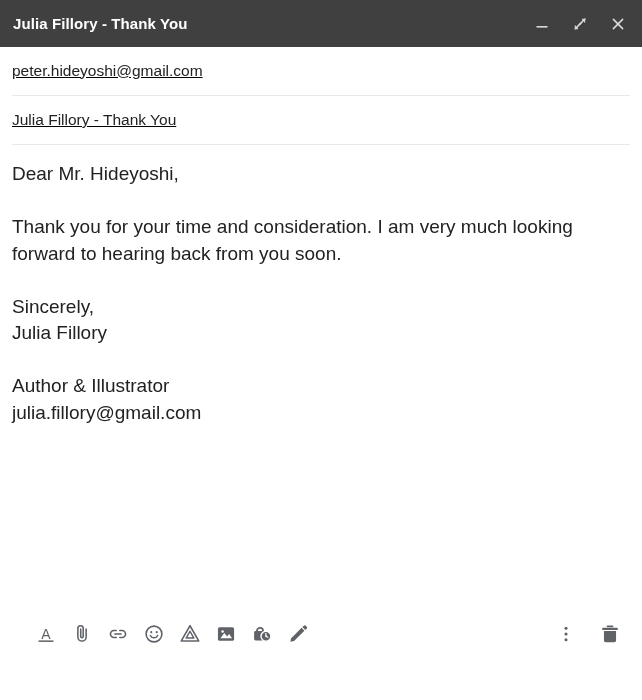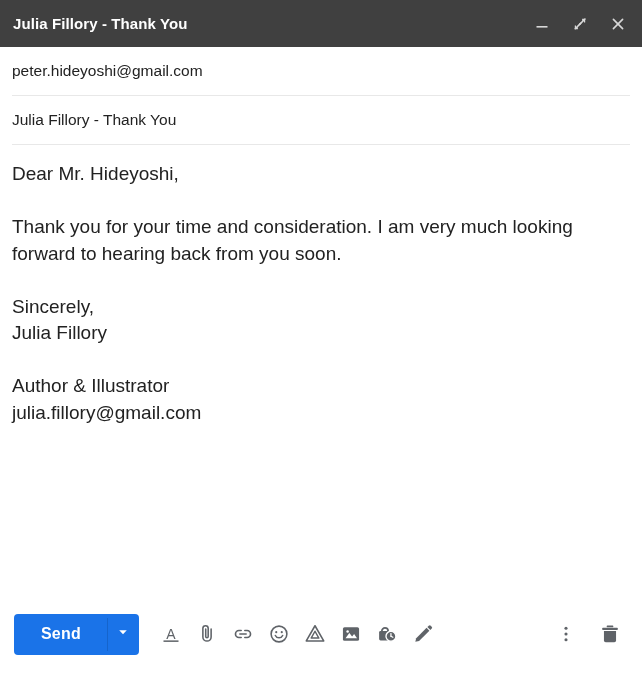--- a/index.html
+++ b/index.html
@@ -54,20 +54,21 @@
     justify-content: center;
     cursor: pointer;
   }
   .win-btn svg { display: block; }
 
   
   .field-row {
     position: relative;
     padding: 0 12px;
     box-sizing: border-box;
+    text-decoration: underline;
   }
   .field-row .field-inner {
     height: 49px;
     display: flex;
     align-items: center;
     border-bottom: 1px solid #e8e8e8;
     box-sizing: border-box;
   }
   .field-value {
     font-size: 15.5px;
@@ -215,31 +216,20 @@
 
 Sincerely,
 Julia Fillory
 
 Author &amp; Illustrator
 julia.fillory@gmail.com</div>
   </div>
 
   <div class="toolbar">
 
-    <div class="send-group">
-      <div class="send-label">Send</div>
-      <div class="send-divider"></div>
-      <div class="send-caret">
-        <span>
-          <svg width="14" height="14" viewBox="0 0 14 14">
-            <path d="M3.2 5.2 L7 9.2 L10.8 5.2 Z" fill="#ffffff"></path>
-          </svg>
-        </span>
-      </div>
-    </div>
 
     <div class="tool-icons">
 
       <div class="tool-btn">
         <span>
           <svg width="22" height="22" viewBox="0 0 22 22">
             <text x="11" y="15.5" text-anchor="middle" font-family="Liberation Sans, sans-serif" font-size="14" fill="#5f6368">A</text>
             <rect x="3.5" y="17.4" width="15" height="1.5" fill="#5f6368"></rect>
           </svg>
         </span>

